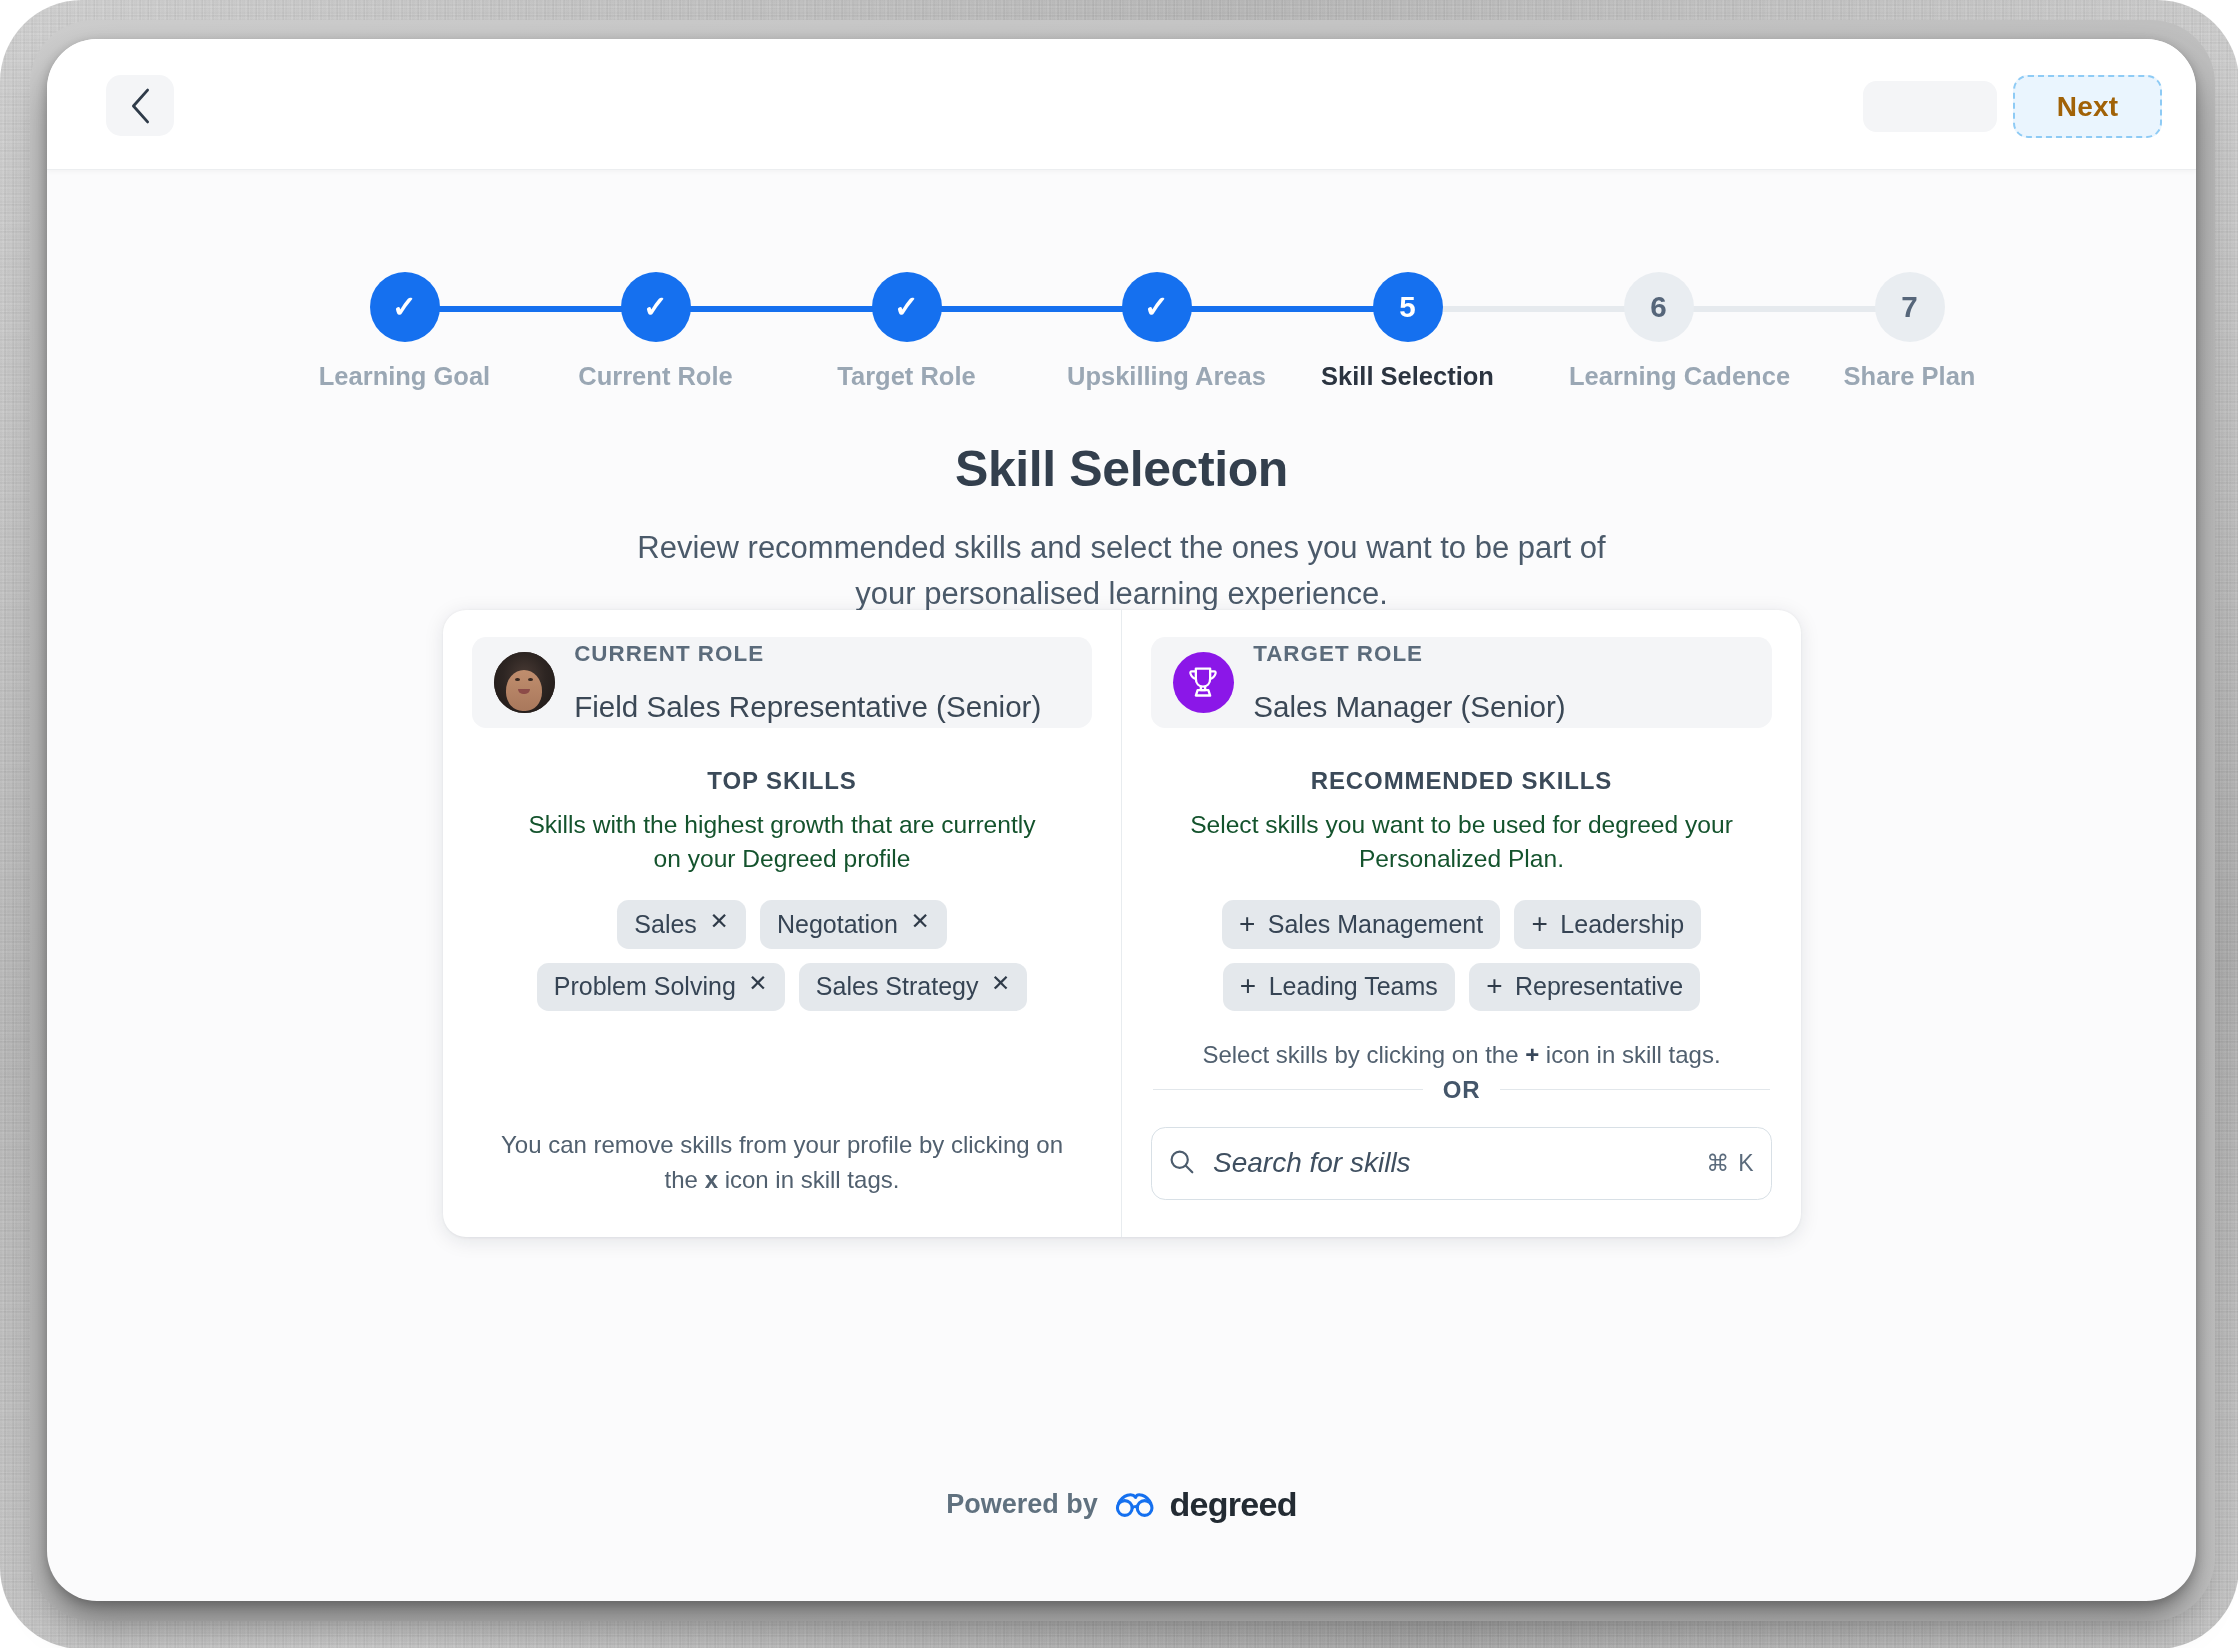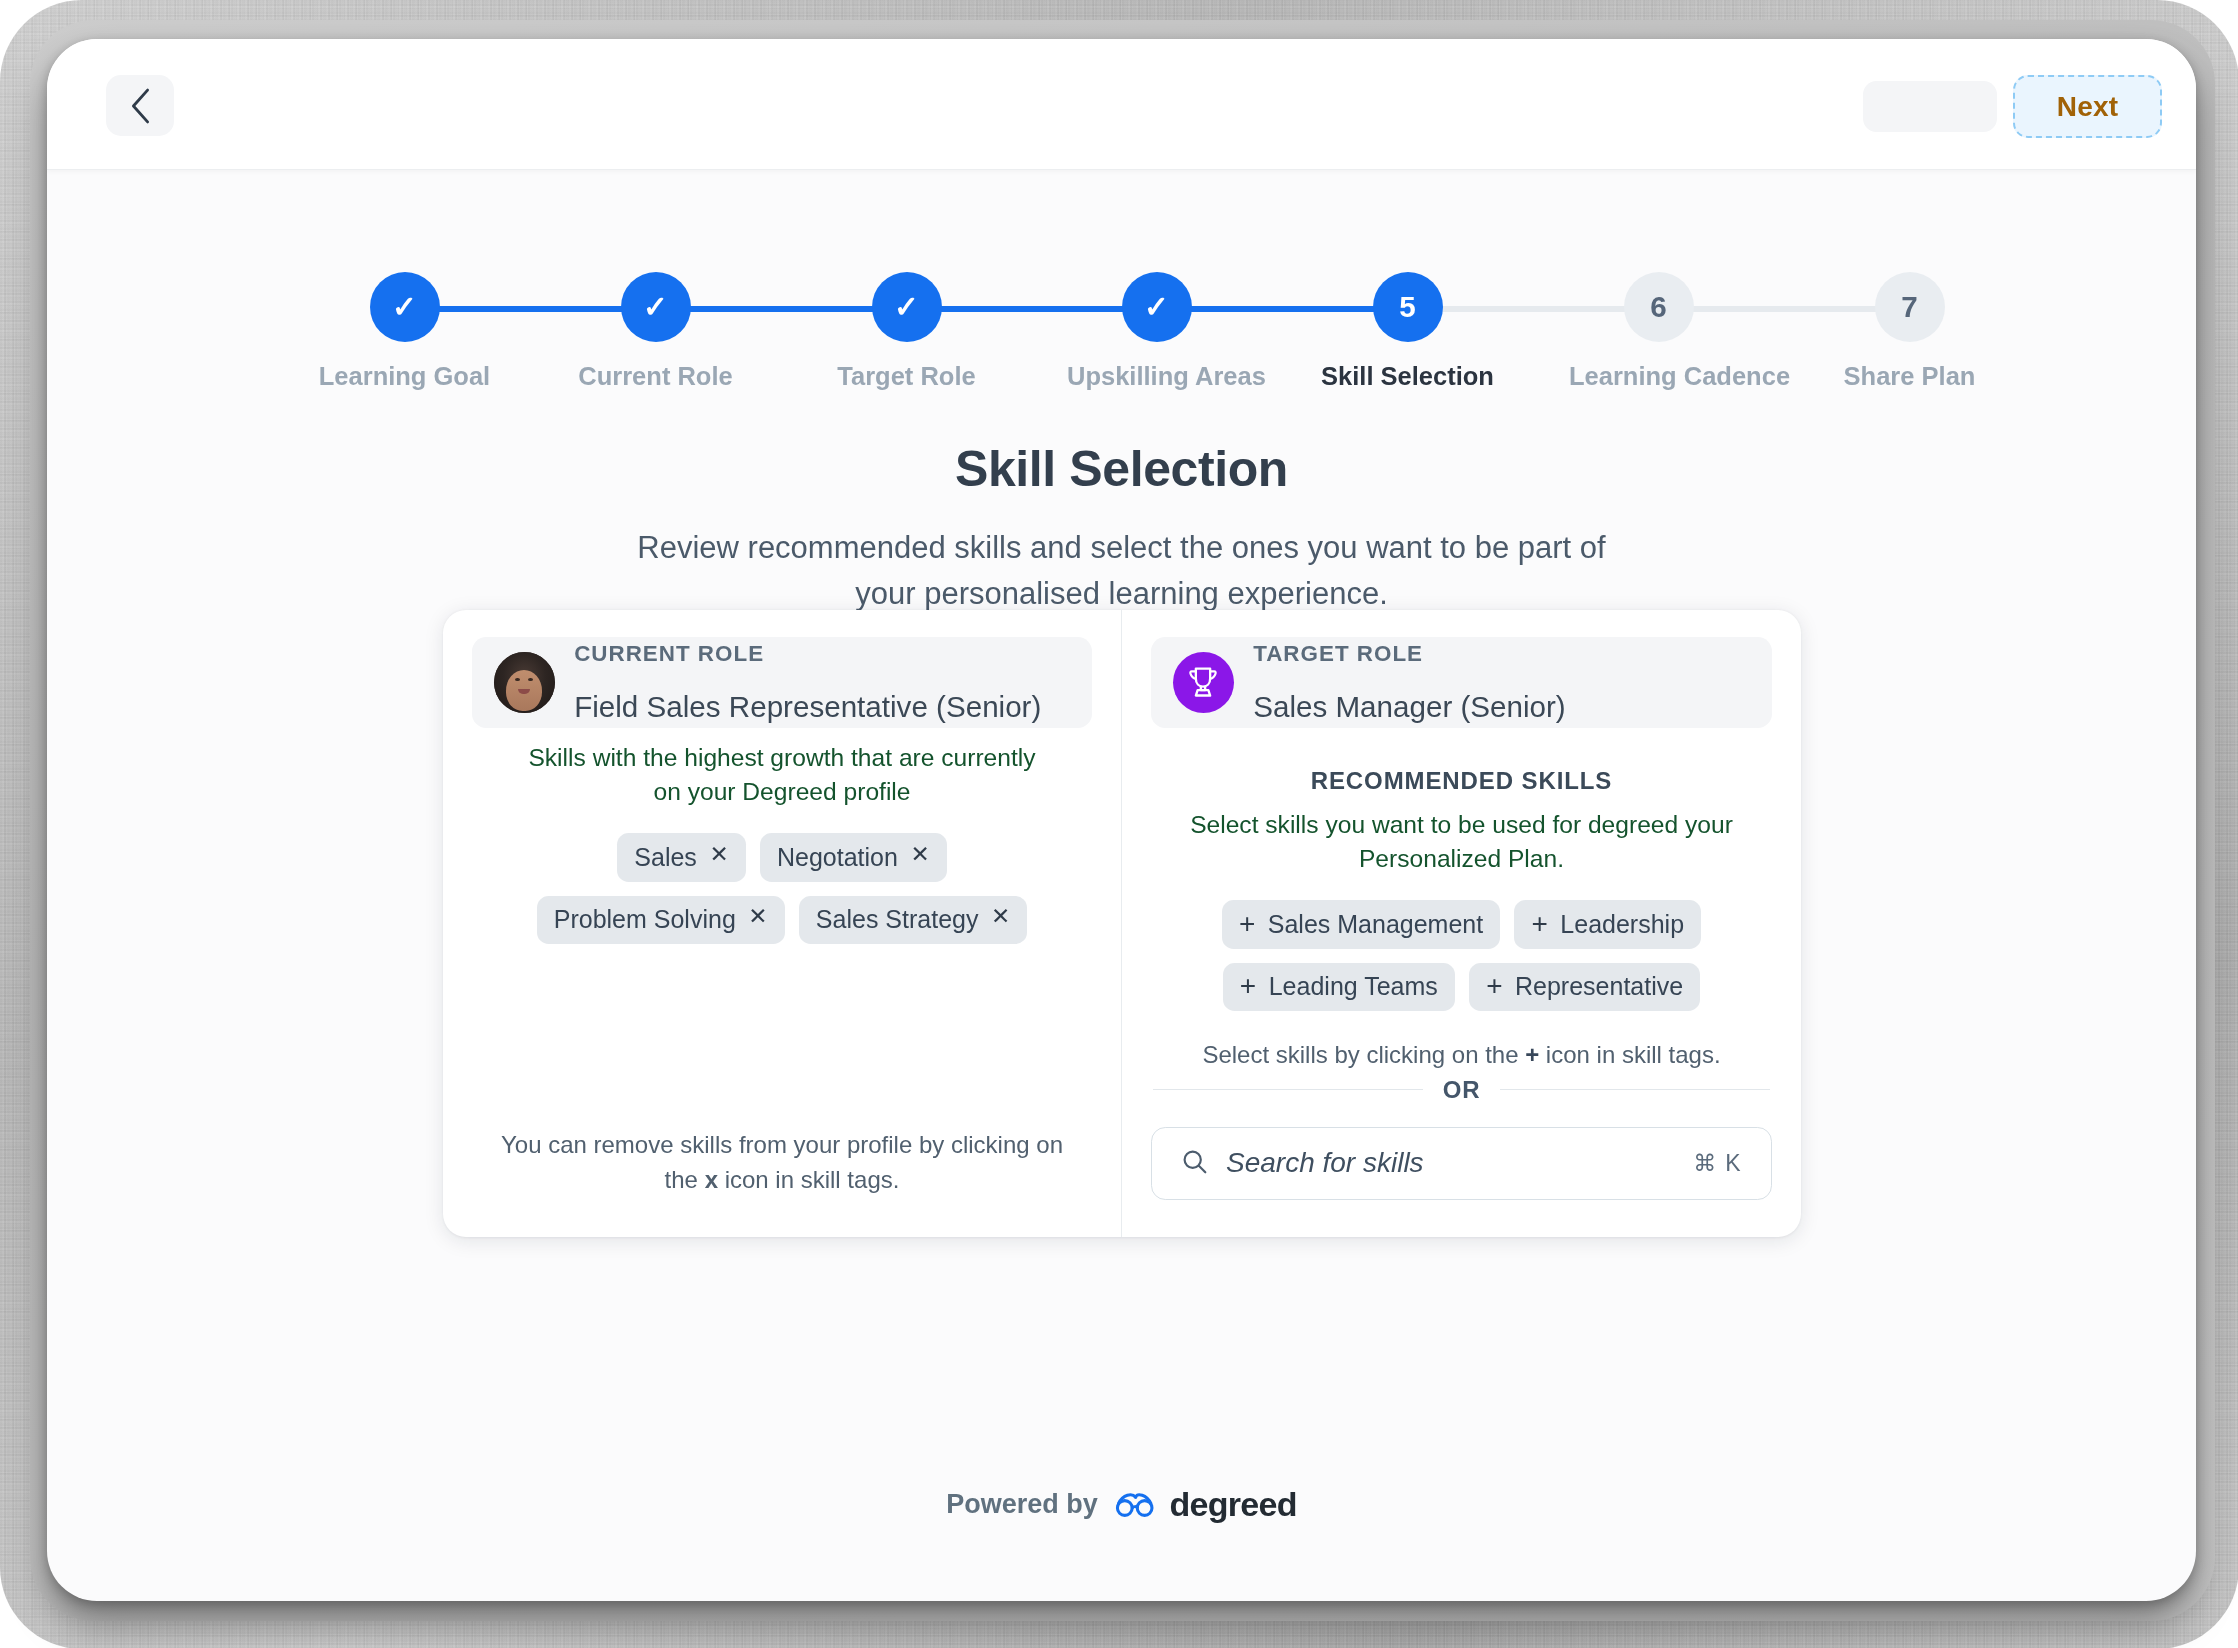--- a/index.html
+++ b/index.html
@@ -318,21 +318,21 @@
     font-size: 24px; font-weight: bold; color: #44566a; letter-spacing: 0.7px;
   }
 
   .searchbox {
     margin-top: 23px;
     height: 73px;
     border: 1.8px solid #d8e0e6;
     border-radius: 14.3px;
     display: flex;
     align-items: center;
-    padding: 0 29px;
+    padding: 0 16px;
     gap: 18px;
     cursor: text;
     margin-bottom: 12.5px;
   }
   .searchbox .ph {
     flex: 1;
     font-size: 28px;
     font-style: italic;
     color: #3f4f60;
   }
@@ -443,20 +443,21 @@
           <div class="eye l"></div>
           <div class="eye r"></div>
           <div class="mouth"></div>
         </div>
         <div class="role-text">
           <div class="kicker">CURRENT ROLE</div>
           <div class="role-name">Field Sales Representative (Senior)</div>
         </div>
       </div>
 
+      <div class="section-title">TOP SKILLS</div>
       <div class="section-sub">
         <span>Skills with the highest growth that are currently</span><br>
         <span>on your Degreed profile</span>
       </div>
 
       <div class="tags" id="left-tags">
           <div class="tag">
             <span>Sales</span>
             <span class="x">✕</span>
           </div>

